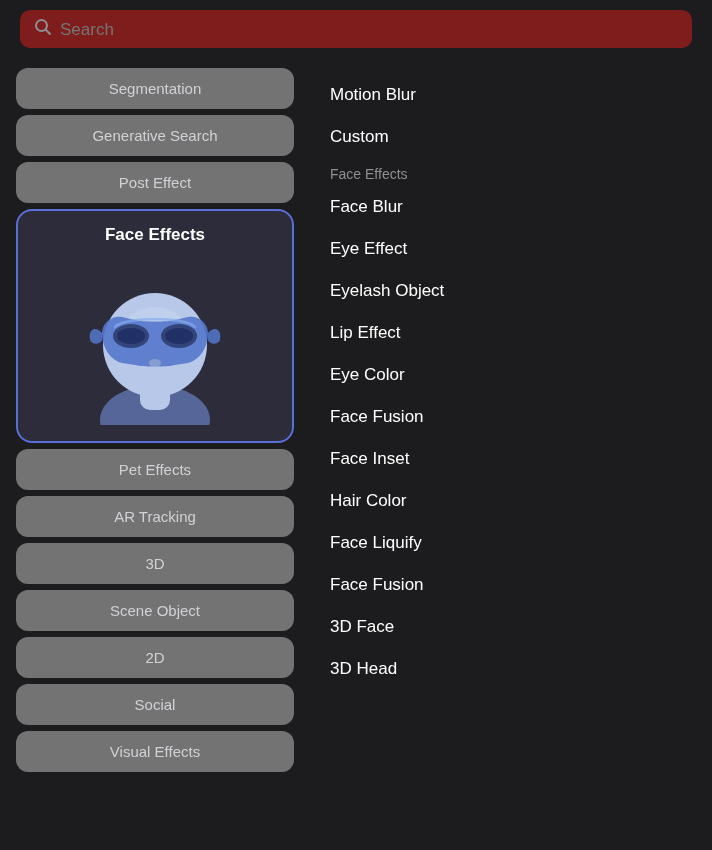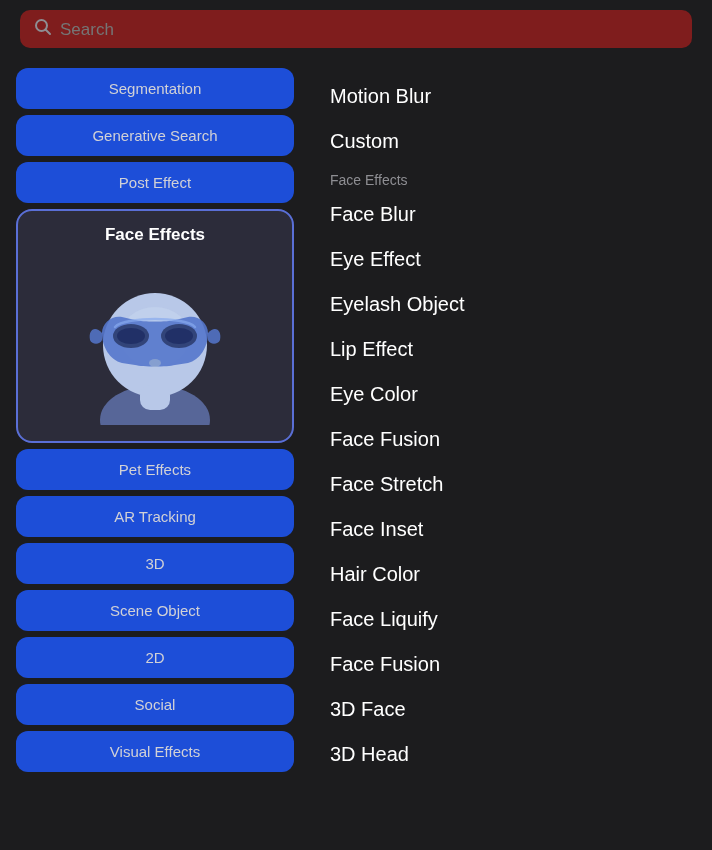--- a/index.html
+++ b/index.html
@@ -47,21 +47,21 @@
       flex-shrink: 0;
       padding: 10px 16px;
       display: flex;
       flex-direction: column;
       gap: 6px;
       overflow-y: auto;
       position: relative;
     }
 
     .sidebar-item {
-      background: #1d4ed8;
+      background: #737373;
       border-radius: 12px;
       padding: 12px 16px;
       text-align: center;
       font-size: 15px;
       font-weight: 500;
       color: #d1d1d6;
       cursor: pointer;
       user-select: none;
     }
 
@@ -101,21 +101,21 @@
     }
 
     
     .content-panel {
       flex: 1;
       padding: 16px 20px;
       overflow-y: auto;
     }
 
     .menu-item {
-      font-size: 20px;
+      font-size: 17px;
       font-weight: 400;
       color: #ffffff;
       padding: 11px 0;
       cursor: pointer;
       border-bottom: none;
     }
 
     .section-header {
       font-size: 14px;
       font-weight: 400;
@@ -206,21 +206,20 @@
     <div class="menu-item">Custom</div>
 
     <div class="section-header">Face Effects</div>
 
     <div class="menu-item">Face Blur</div>
     <div class="menu-item">Eye Effect</div>
     <div class="menu-item">Eyelash Object</div>
     <div class="menu-item">Lip Effect</div>
     <div class="menu-item">Eye Color</div>
     <div class="menu-item">Face Fusion</div>
-    <div class="menu-item">Face Stretch</div>
     <div class="menu-item">Face Inset</div>
     <div class="menu-item">Hair Color</div>
     <div class="menu-item">Face Liquify</div>
     <div class="menu-item">Face Fusion</div>
     <div class="menu-item">3D Face</div>
     <div class="menu-item">3D Head</div>
   </div>
 
 </div>
 

